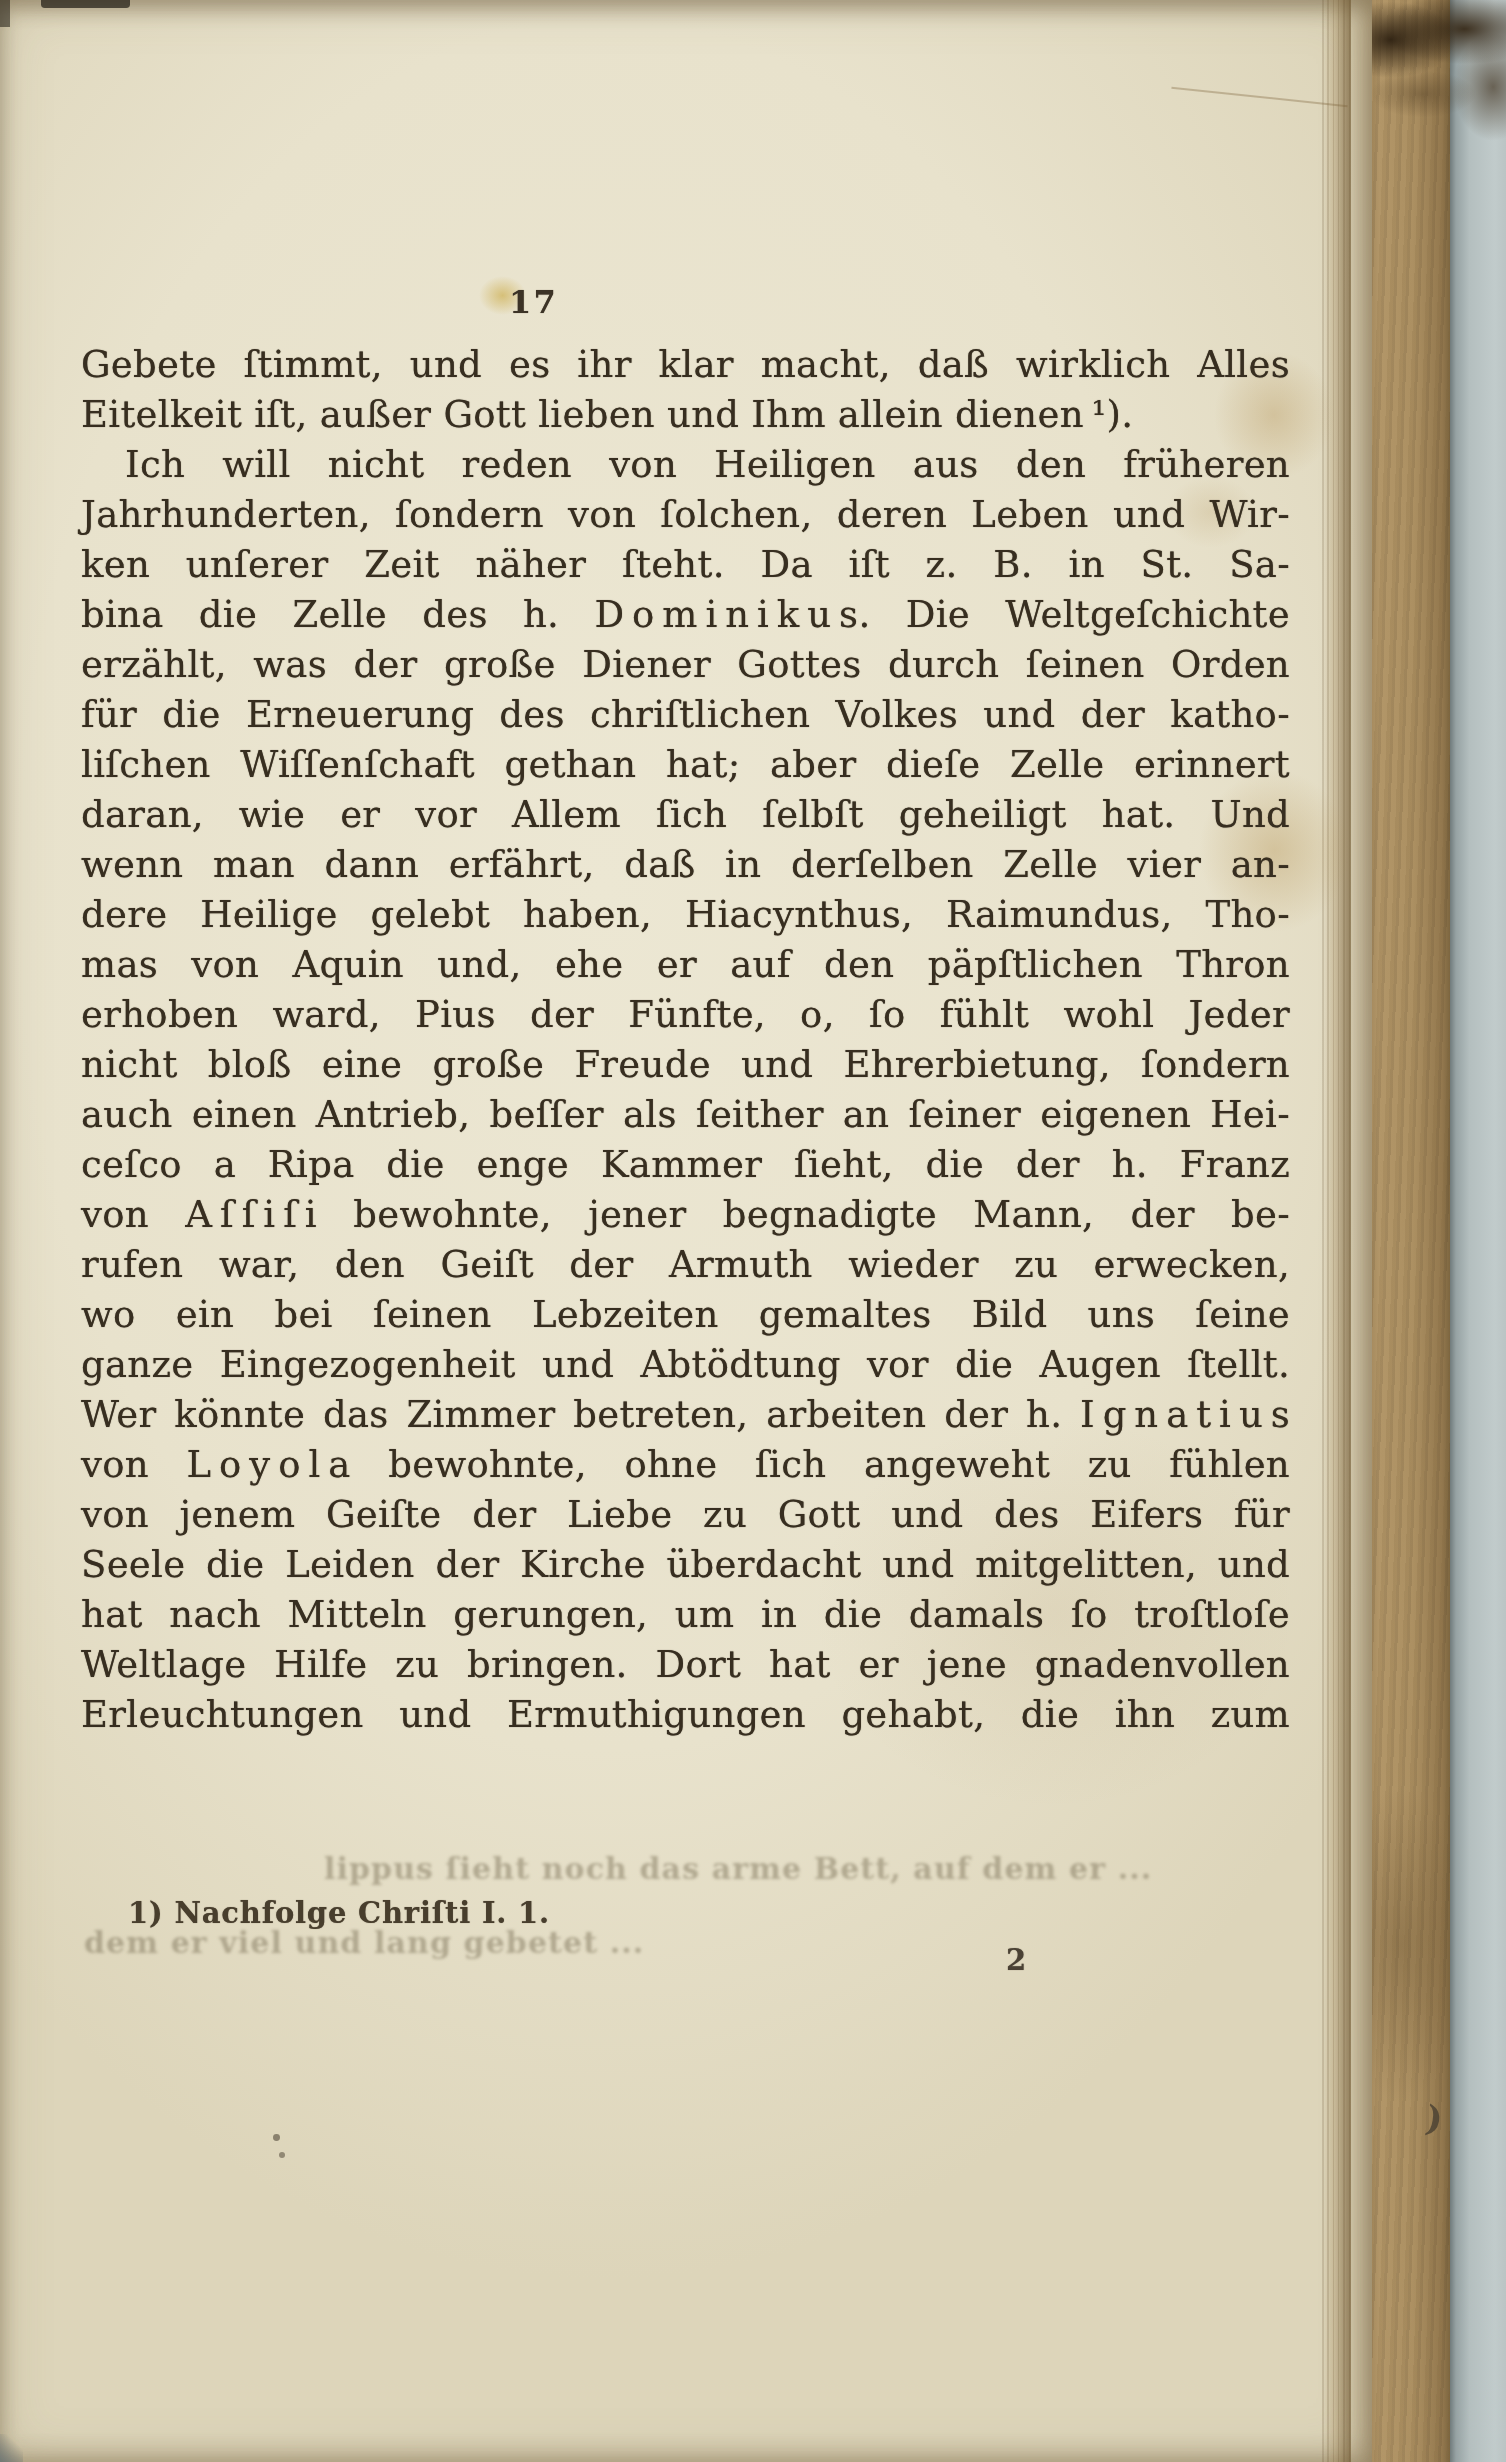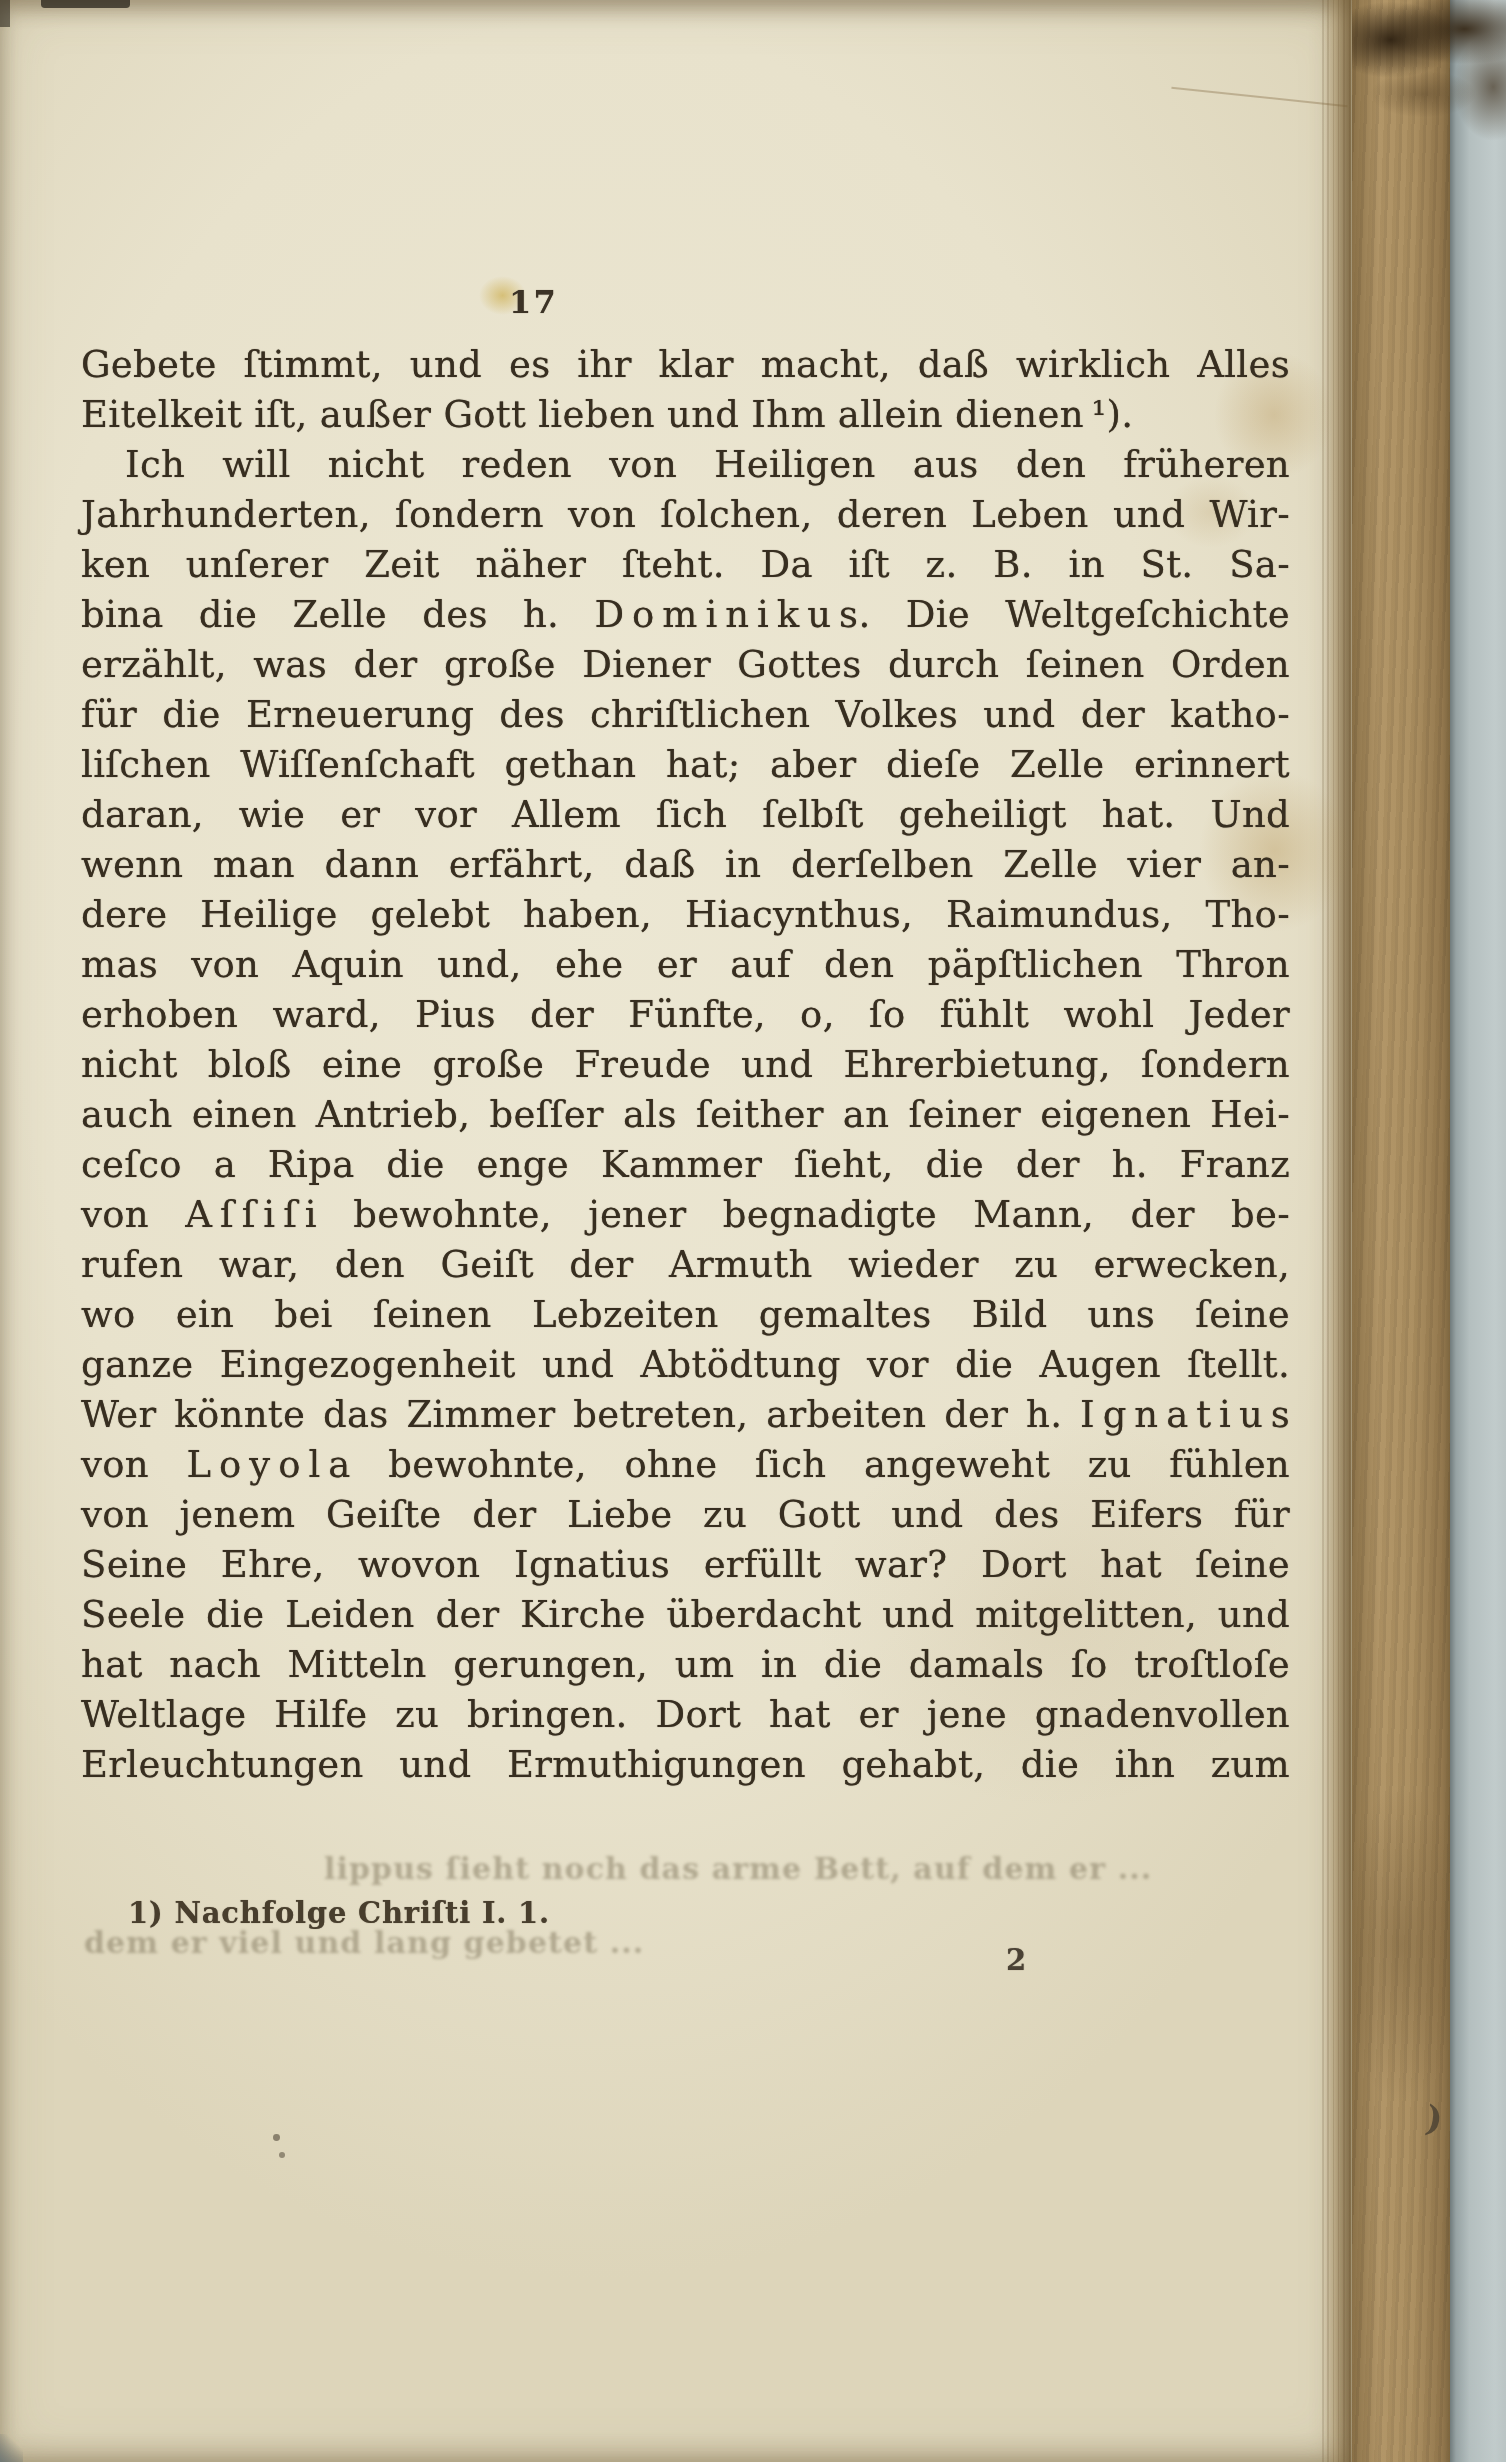--- a/index.html
+++ b/index.html
@@ -41,20 +41,21 @@
   
   .page{
     position:absolute;left:0;top:0;width:1352px;height:2462px;
     background:
       radial-gradient(ellipse 941px 1393px at 44% 36%, #ece7d3 0%, #e8e2cc 62%, #ddd5ba 100%);
     box-shadow:
       inset 0 0 53px rgba(120,100,60,0.22),
       inset -15px 0 25.6px rgba(115,88,48,0.38),
       inset 0 10.5px 18px rgba(85,75,52,0.26),
       inset 0 -7.5px 22.6px rgba(110,100,70,0.18);
+    padding-left: 20px;
   }
   .page-edge{
     position:absolute;left:1322px;top:0;width:29px;height:2462px;
     background:
       repeating-linear-gradient(90deg, rgba(95,72,40,0.18) 0 1.5px, rgba(0,0,0,0) 1.5px 5.3px),
       linear-gradient(90deg, rgba(150,120,70,0) 0%, rgba(150,120,70,0.28) 45%, rgba(108,84,45,0.6) 100%);
   }
 
   
   .top-bar-a{position:absolute;left:41px;top:0;width:89px;height:7.5px;background:rgba(30,25,18,0.7);border-radius:0 0 3.8px 3.8px;}
@@ -161,21 +162,20 @@
           <div class="text-line">nicht bloß eine große Freude und Ehrerbietung, ſondern</div>
           <div class="text-line">auch einen Antrieb, beſſer als ſeither an ſeiner eigenen Hei-</div>
           <div class="text-line">ceſco a Ripa die enge Kammer ſieht, die der h. Franz</div>
           <div class="text-line">von A ſ ſ i ſ i bewohnte, jener begnadigte Mann, der be-</div>
           <div class="text-line">rufen war, den Geiſt der Armuth wieder zu erwecken,</div>
           <div class="text-line">wo ein bei ſeinen Lebzeiten gemaltes Bild uns ſeine</div>
           <div class="text-line">ganze Eingezogenheit und Abtödtung vor die Augen ſtellt.</div>
           <div class="text-line">Wer könnte das Zimmer betreten, arbeiten der h. I g n a t i u s</div>
           <div class="text-line">von L o y o l a bewohnte, ohne ſich angeweht zu fühlen</div>
           <div class="text-line">von jenem Geiſte der Liebe zu Gott und des Eifers für</div>
-          <div class="text-line">Seine Ehre, wovon Ignatius erfüllt war? Dort hat ſeine</div>
           <div class="text-line">Seele die Leiden der Kirche überdacht und mitgelitten, und</div>
           <div class="text-line">hat nach Mitteln gerungen, um in die damals ſo troſtloſe</div>
           <div class="text-line">Weltlage Hilfe zu bringen. Dort hat er jene gnadenvollen</div>
           <div class="text-line">Erleuchtungen und Ermuthigungen gehabt, die ihn zum</div>
         </div>
       </div>
 
     <div class="show-through st1">lippus ſieht noch das arme Bett, auf dem er ...</div>
     <div class="footnote">1) Nachfolge Chriſti I. 1.</div>
     <div class="show-through st2">dem er viel und lang gebetet ...</div>

